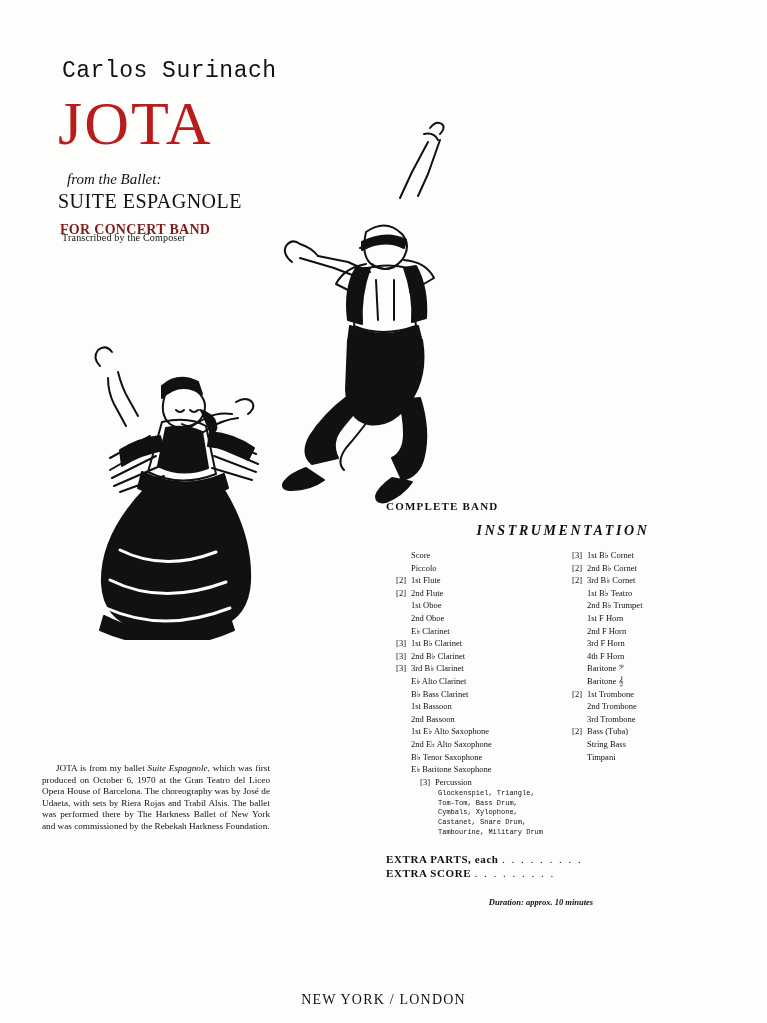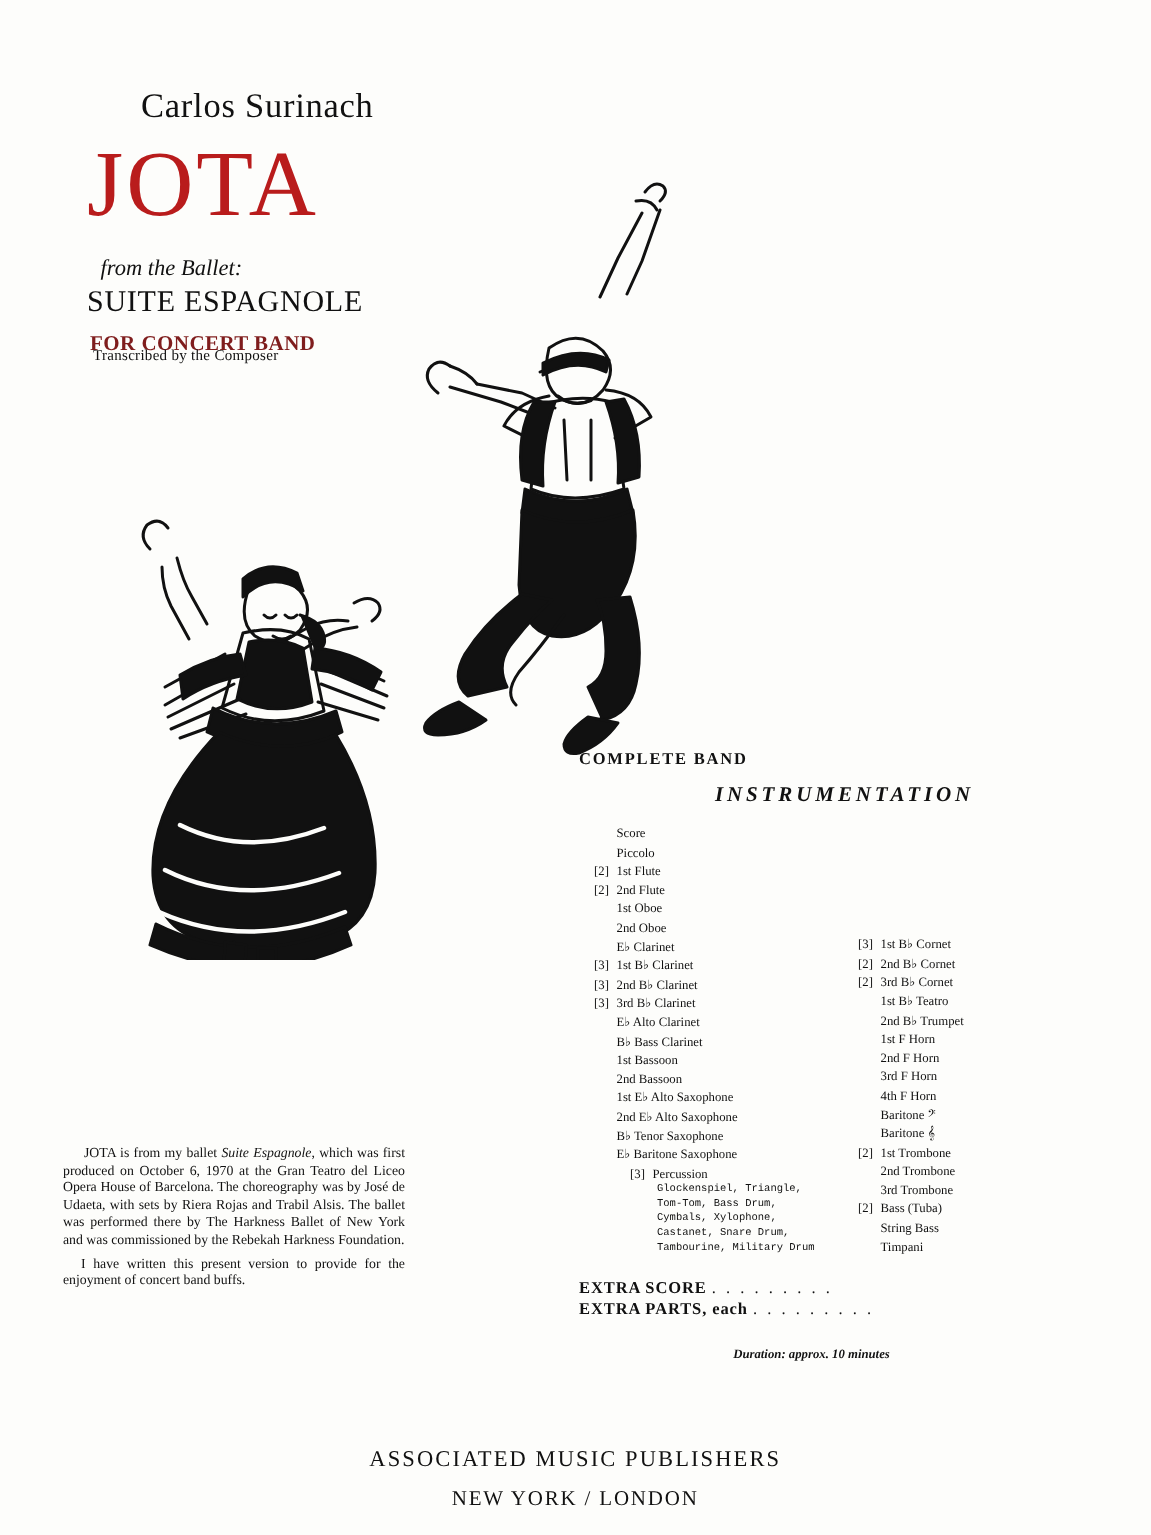--- a/index.html
+++ b/index.html
@@ -19,26 +19,25 @@
     position: absolute;
     inset: 0;
     background: #fdfdfb;
   }
 
   
   .composer {
     position: absolute;
     left: 62px;
     top: 58px;
-    font-family: Liberation Serif, serif;
+    font-family: Liberation Mono, monospace;
     font-size: 23px;
     letter-spacing: 0.5px;
     color: #111;
     white-space: nowrap;
-    margin-left: 32px;
   }
   .big-title {
     position: absolute;
     left: 58px;
     top: 92px;
     font-family: "Liberation Serif", serif;
     font-size: 62px;
     font-weight: 400;
     letter-spacing: 2px;
     line-height: 1;
@@ -107,21 +106,20 @@
     font-weight: bold;
     letter-spacing: 2.6px;
     text-align: center;
     margin: 11px 0 10px 14px;
   }
   .instr-cols {
     display: flex;
     gap: 14px;
     font-size: 8.5px;
     line-height: 12.6px;
-    align-items: flex-end;
   }
   .instr-col {
     width: 162px;
   }
   .instr-row {
     display: flex;
     white-space: nowrap;
   }
   .qty {
     width: 20px;
@@ -444,32 +442,30 @@
           </div>
         <div class="instr-row">
             <span class="qty"></span>
             <span class="iname">Timpani</span>
           </div>
       </div>
     </div>
 
     <div class="extra">
       <div>
-        <span>EXTRA SCORE</span>
+        <span>EXTRA PARTS, each</span>
         <span class="dots">. . . . . . . . .</span>
       </div>
       <div>
-        <span>EXTRA PARTS, each</span>
+        <span>EXTRA SCORE</span>
         <span class="dots">. . . . . . . . .</span>
       </div>
     </div>
     <div class="duration">Duration: approx. 10 minutes</div>
   </div>
 
   <div class="note">
     <p class="lead"><span>JOTA is from my ballet </span><i>Suite Espagnole</i><span>, which was first produced on October 6, 1970 at the Gran Teatro del Liceo Opera House of Barcelona. The choreography was by José de Udaeta, with sets by Riera Rojas and Trabil Alsis. The ballet was performed there by The Harkness Ballet of New York and was commissioned by the Rebekah Harkness Foundation.</span></p>
-    <p>I have written this present version to provide for the enjoyment of concert band buffs.</p>
   </div>
 
-  <div class="publisher">ASSOCIATED MUSIC PUBLISHERS</div>
   <div class="city">NEW YORK / LONDON</div>
 
 </div>
 
 </body></html>

